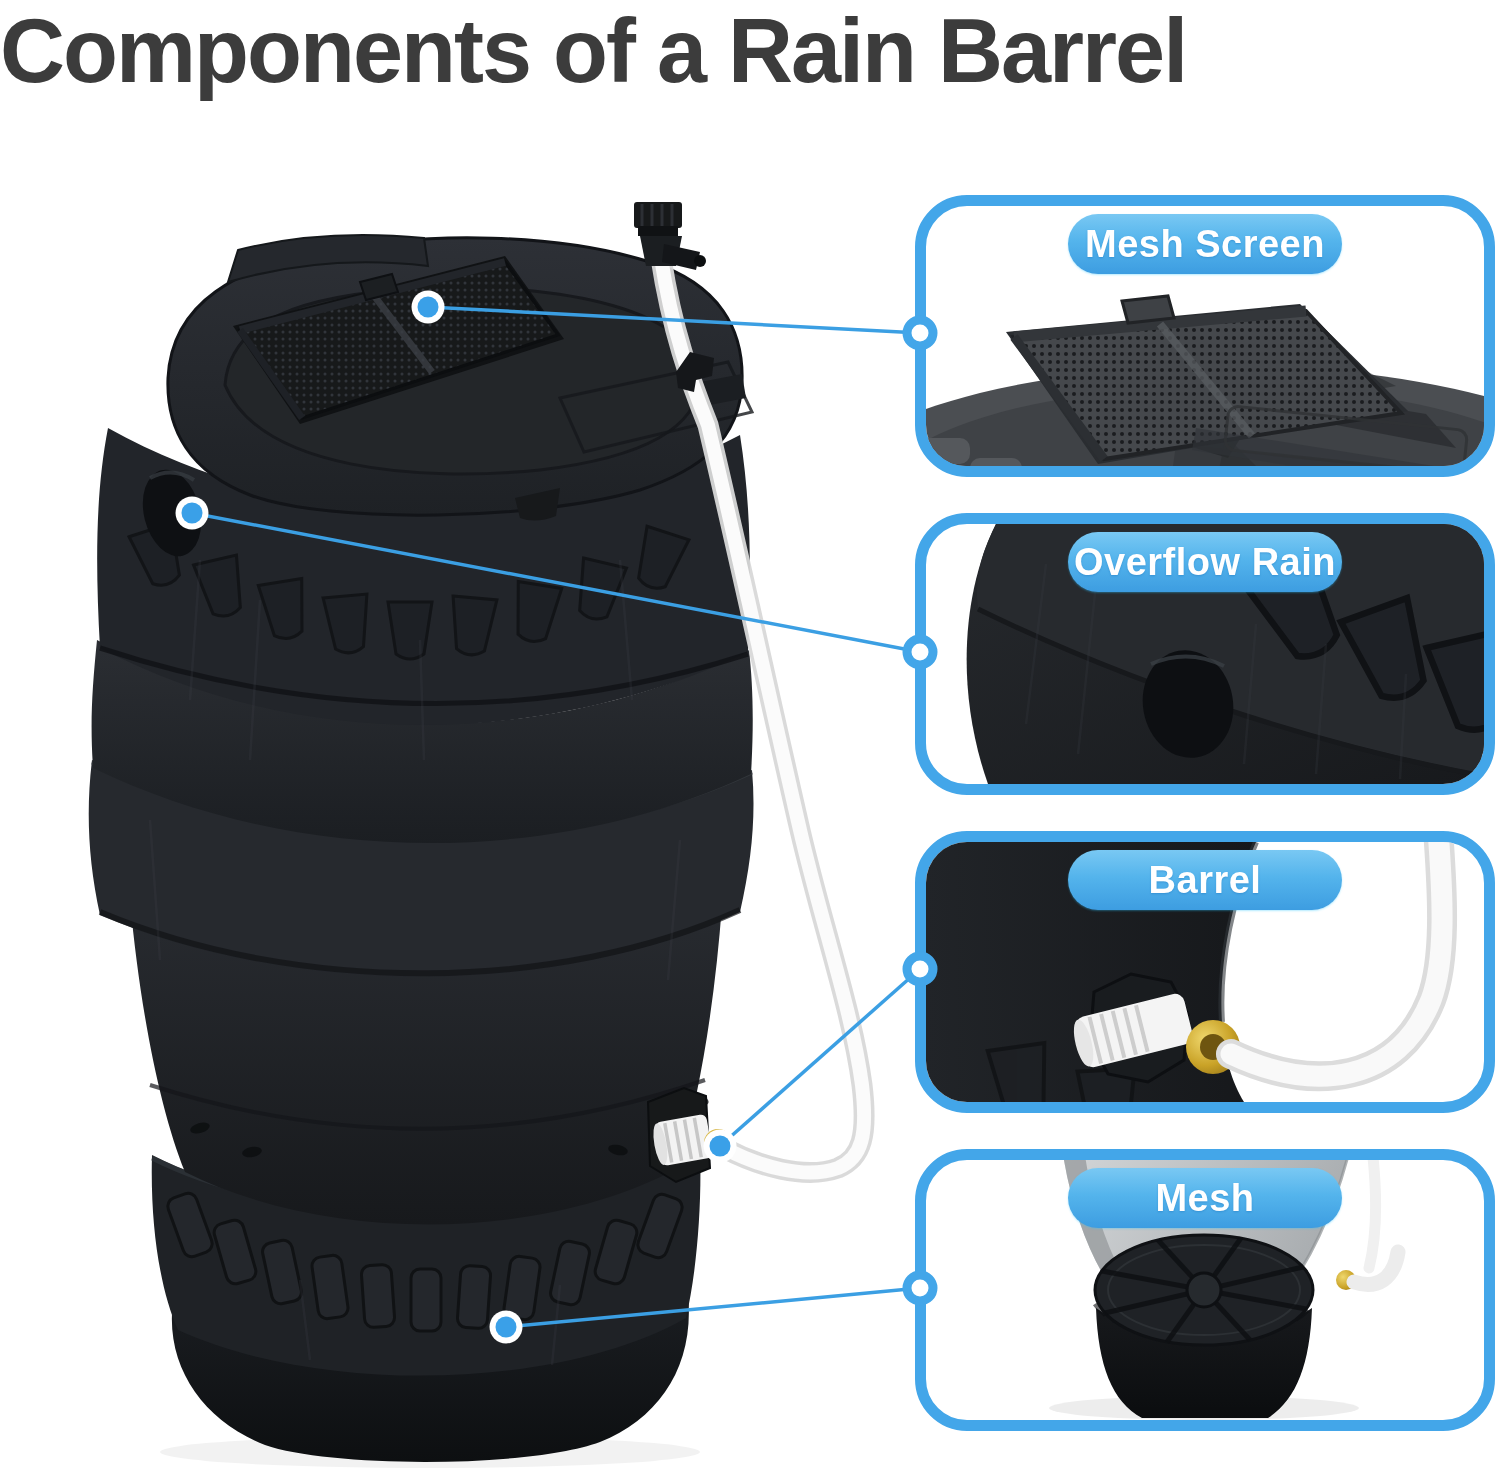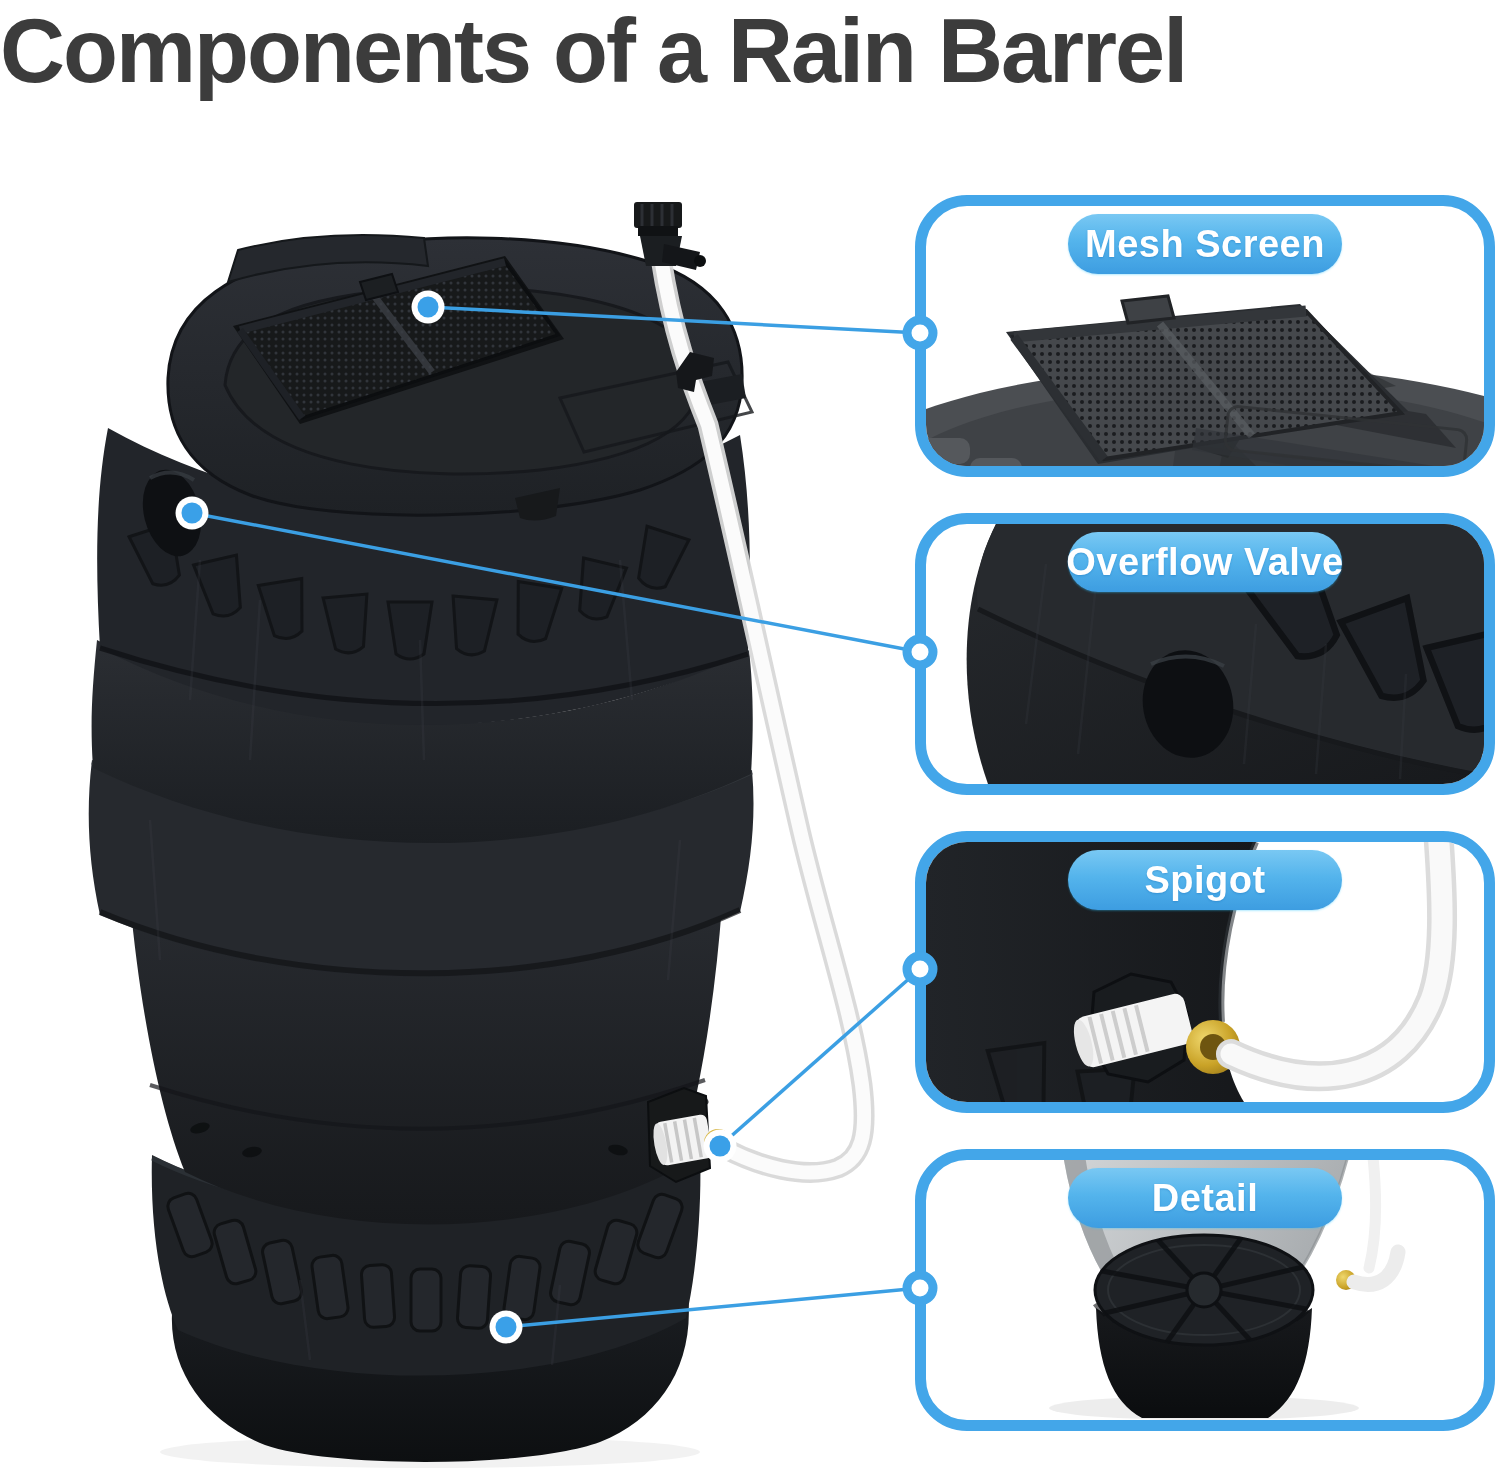--- a/index.html
+++ b/index.html
@@ -223,21 +223,21 @@
       <path d="M 225,140 Q 262,124 298,142" stroke="#3c4147" stroke-width="4" fill="none" opacity="0.7"></path>
       <g stroke="#3a3e44" stroke-width="2.5" opacity="0.25">
         <path d="M 120,40 L 100,200"></path>
           <path d="M 170,60 L 152,230"></path>
           <path d="M 400,120 L 390,250"></path>
         <path d="M 480,150 L 474,255"></path>
           <path d="M 330,100 L 318,240"></path>
       </g>
     </svg>
     <div class="pill">
-      <span>Overflow Valve</span>
+      <span>Overflow Rain</span>
     </div>
   </div>
 
   <div class="panel" style="top:831px">
     <svg class="illus" viewBox="0 0 558 260">
       <defs>
         <linearGradient id="g3body" x1="0" y1="0" x2="1" y2="0">
           <stop offset="0" stop-color="#212428"></stop>
             <stop offset="1" stop-color="#16181b"></stop>
         </linearGradient>
@@ -260,21 +260,21 @@
         <path d="M 168,164 L 168,212 M 180,164 L 180,212 M 192,164 L 192,212 M 204,164 L 204,212 M 216,164 L 216,212" stroke="#cdcdcd" stroke-width="4"></path>
       </g>
       <circle cx="287" cy="205" r="27" fill="url(#goldB)"></circle>
       <circle cx="287" cy="205" r="13" fill="#6e5510"></circle>
       <g fill="none" stroke-linecap="round">
         <path d="M 305,212 C 390,252 472,240 505,158 C 520,118 517,55 512,-12" stroke="#dcdcdc" stroke-width="30"></path>
         <path d="M 305,212 C 390,252 472,240 505,158 C 520,118 517,55 512,-12" stroke="#f9f9f9" stroke-width="21"></path>
       </g>
     </svg>
     <div class="pill">
-      <span>Spigot</span>
+      <span>Barrel</span>
     </div>
   </div>
 
   <div class="panel" style="top:1149px">
     <svg class="illus" viewBox="0 0 558 260">
       <defs>
         <linearGradient id="g4gray" x1="0" y1="0" x2="1" y2="0.3">
           <stop offset="0" stop-color="#d3d6d8"></stop>
             <stop offset="1" stop-color="#a9adb0"></stop>
         </linearGradient>
@@ -310,21 +310,21 @@
           <path d="M 278,130 L 241,182"></path>
         <path d="M 278,130 L 179,153"></path>
           <path d="M 278,130 L 176,111"></path>
           <path d="M 278,130 L 232,80"></path>
         <path d="M 278,130 L 315,78"></path>
           <path d="M 278,130 L 377,107"></path>
       </g>
       <circle cx="278" cy="130" r="17" fill="#262a2e" stroke="#0e1013" stroke-width="3"></circle>
     </svg>
     <div class="pill">
-      <span>Detail</span>
+      <span>Mesh</span>
     </div>
   </div>
 
   <svg class="overlay" viewBox="0 0 1500 1483">
     <g stroke="#3b9fe3" stroke-width="3.5">
       <line x1="428" y1="307" x2="920" y2="333"></line>
       <line x1="192" y1="513" x2="920" y2="652"></line>
       <line x1="720" y1="1146" x2="920" y2="969"></line>
       <line x1="506" y1="1327" x2="920" y2="1288"></line>
     </g>

